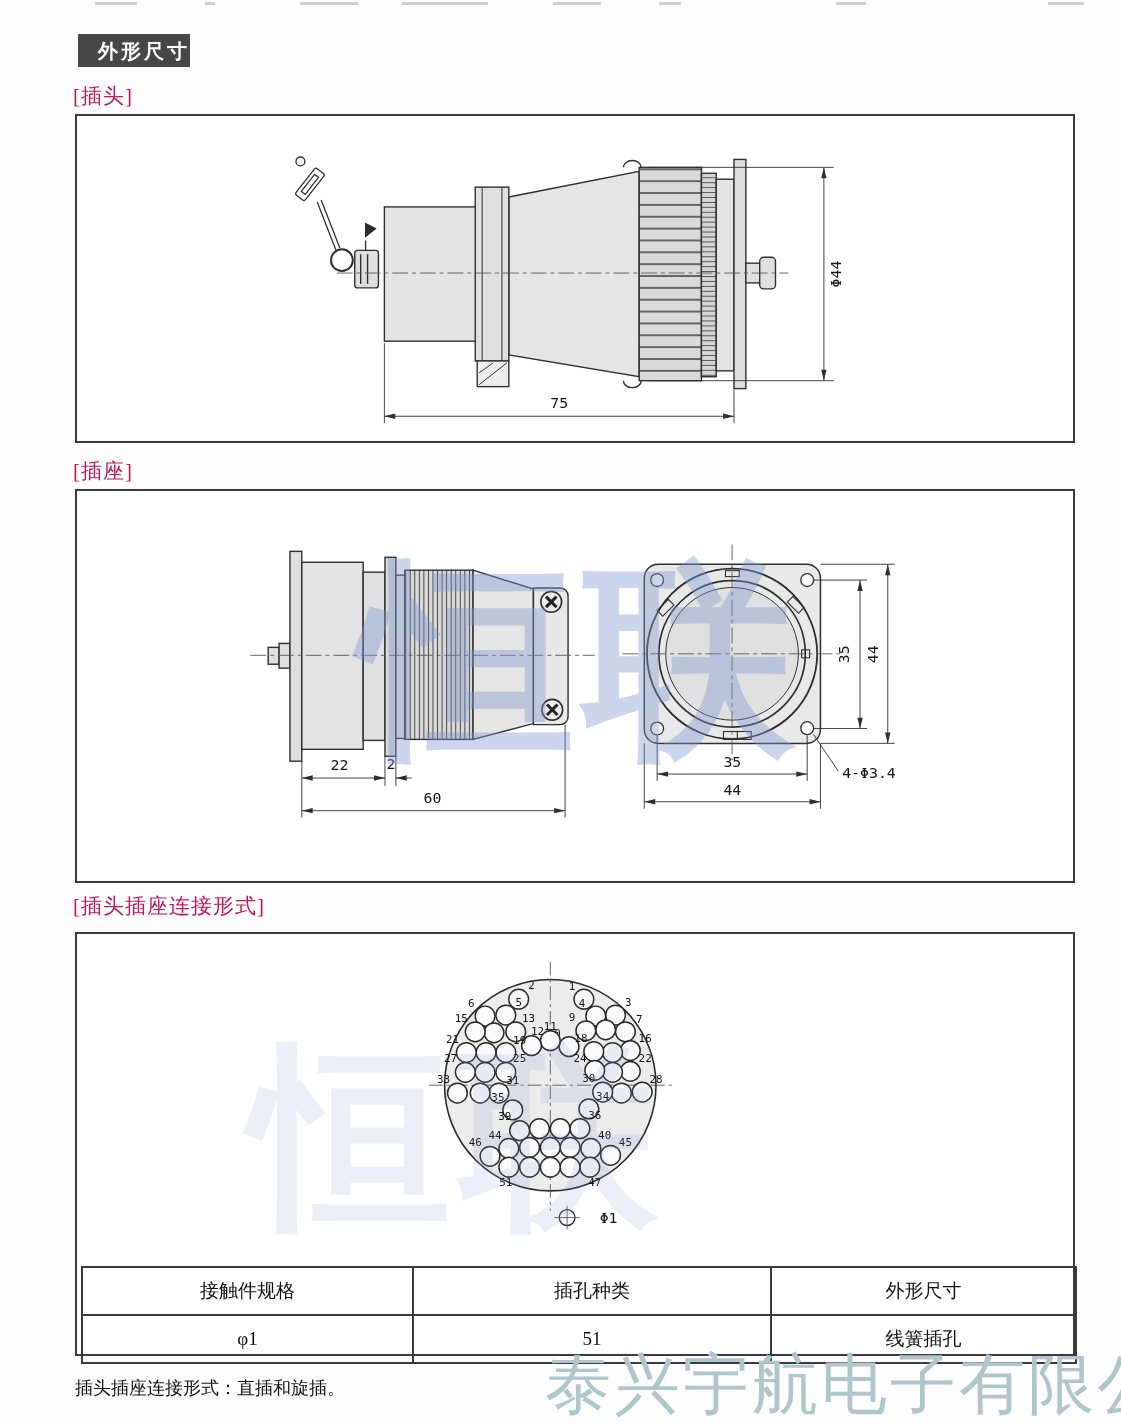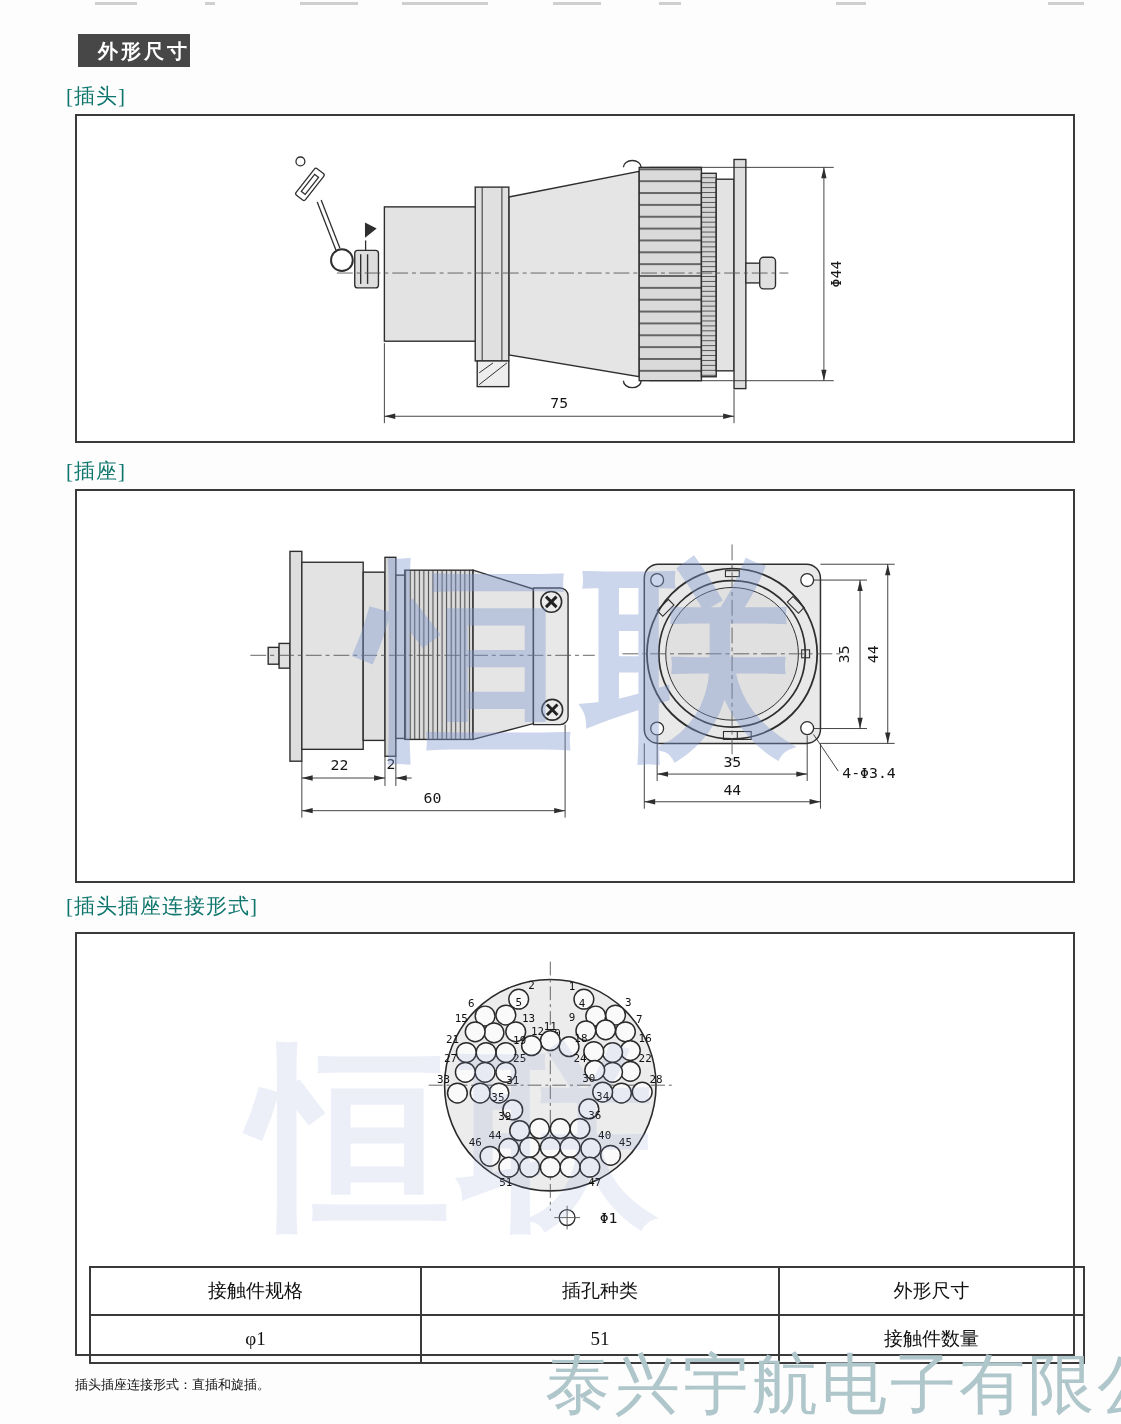--- a/index.html
+++ b/index.html
@@ -2,33 +2,33 @@
 <html><head>
 <meta charset="utf-8">
 <style>
   html,body{margin:0;padding:0;background:#e8e8e8;}
   .page{position:relative;width:1121px;height:1424px;background:#fdfdfd;overflow:hidden;
         font-family:"Liberation Serif",serif;color:#1a1a1a;}
   .cutmark{position:absolute;top:2px;height:3px;background:#a9a9a9;opacity:.55;}
   .badge{position:absolute;left:78px;top:34px;width:112px;height:33px;background:#474747;color:#fff;
          font-family:"Liberation Sans",sans-serif;font-weight:bold;font-size:20px;line-height:34px;
          text-align:right;letter-spacing:3px;}
-  .seclabel{position:absolute;left:66px;font-size:21px;color:#0f766e;letter-spacing:1px;}
+  .seclabel{position:absolute;left:73px;font-size:21px;color:#be185d;letter-spacing:1px;}
   .frame{position:absolute;left:75px;width:996px;border:2px solid #3a3a3a;background:#fff;}
   #frame-plug{top:114px;height:325px;}
   #frame-socket{top:489px;height:390px;}
   #frame-contact{top:932px;height:420px;}
   svg{display:block;}
   .dim{font:15px "DejaVu Sans Mono",monospace;fill:#161616;text-anchor:middle;}
   .pin{fill:#fafafa;stroke:#2a2a2a;stroke-width:1.5;}
   .pinlab{font:11px "DejaVu Sans Mono",monospace;fill:#111;text-anchor:middle;dominant-baseline:middle;}
-  .ctable{position:absolute;top:332px;left:12px;width:996px;height:88px;border-collapse:collapse;table-layout:fixed;}
+  .ctable{position:absolute;top:332px;left:4px;width:996px;height:88px;border-collapse:collapse;table-layout:fixed;}
   .ctable th,.ctable td{border:2px solid #3a3a3a;text-align:center;font-weight:normal;
          font-size:19px;height:44px;font-family:"Liberation Serif",serif;color:#111;}
-  .footer{position:absolute;left:75px;top:1376px;font-size:13px;color:#111;}
+  .footer{position:absolute;left:75px;top:1376px;font-size:18px;color:#111;}
   .wm-blue{position:absolute;left:362px;top:545px;font-size:212px;font-weight:700;line-height:1.1;
          color:rgba(125,150,205,0.40);z-index:6;pointer-events:none;letter-spacing:10px;}
   .wm-blue2{position:absolute;left:252px;top:1030px;font-size:198px;font-weight:700;line-height:1.1;
          color:rgba(125,150,205,0.15);z-index:6;pointer-events:none;letter-spacing:10px;}
   .wm-company{position:absolute;left:545px;top:1340px;font-size:66px;color:#afc6cb;z-index:7;
          pointer-events:none;letter-spacing:3px;white-space:nowrap;}
 </style>
 </head>
 <body>
 
@@ -336,21 +336,21 @@
         </colgroup>
       <tbody>
           <tr>
         <th>接触件规格</th>
         <th>插孔种类</th>
         <th>外形尺寸</th>
       </tr>
       <tr>
         <td>φ1</td>
         <td>51</td>
-        <td>接触件数量</td>
+        <td>线簧插孔</td>
       </tr>
     </tbody>
       </table>
   </div>
 
   <div class="footer">插头插座连接形式：直插和旋插。</div>
 
   <div class="wm-blue">恒联</div>
   <div class="wm-blue2">恒联</div>
   <div class="wm-company">泰兴宇航电子有限公司</div>

